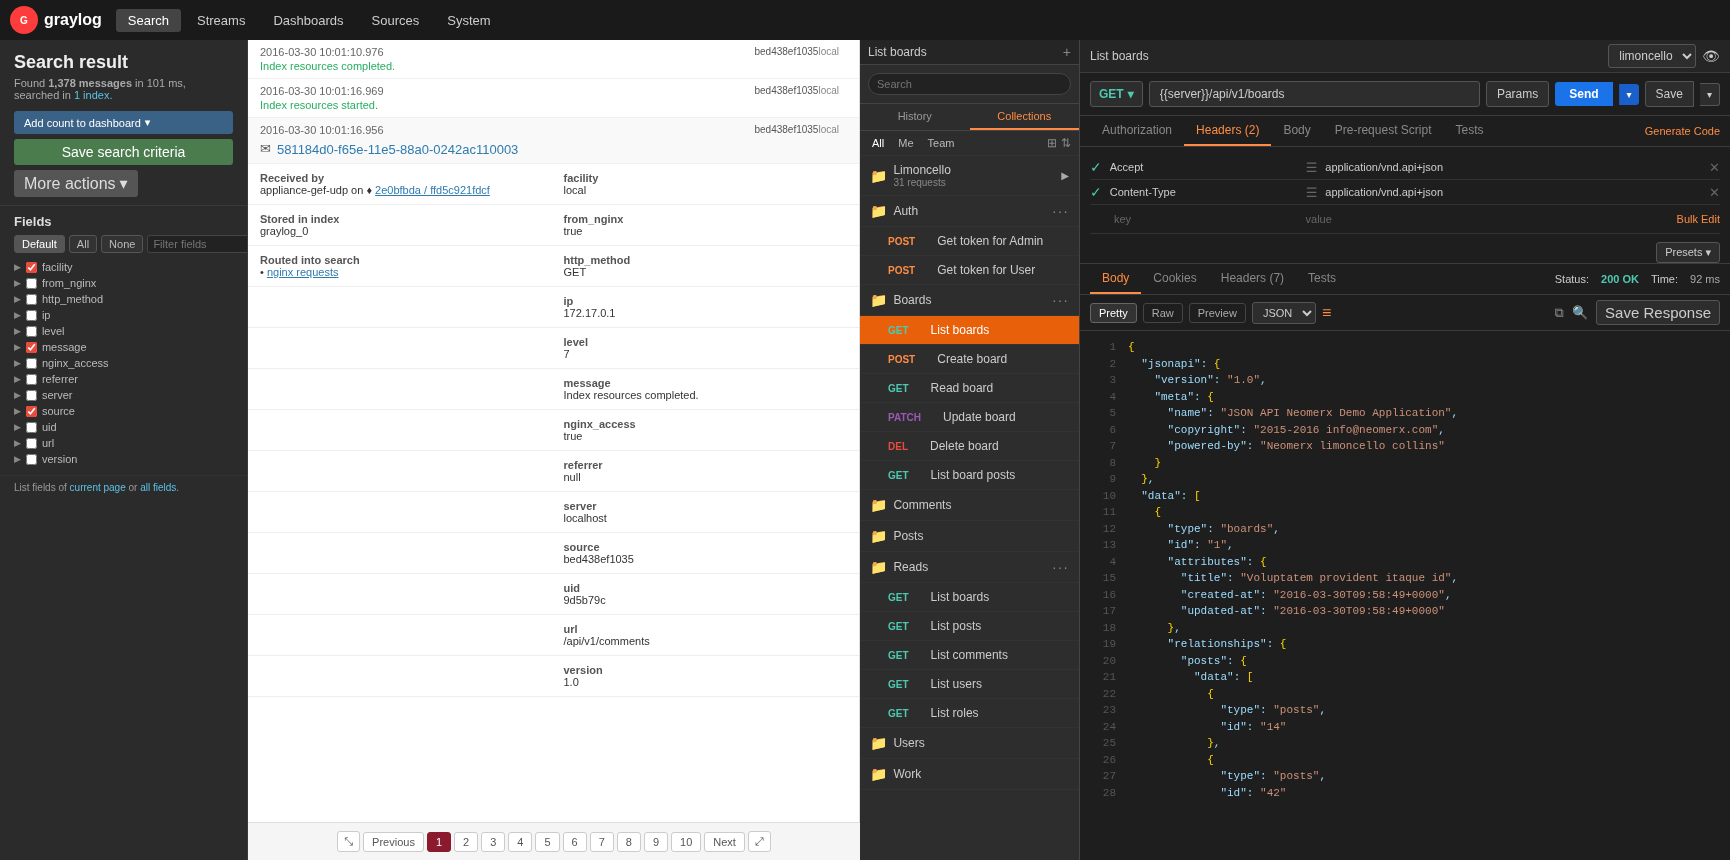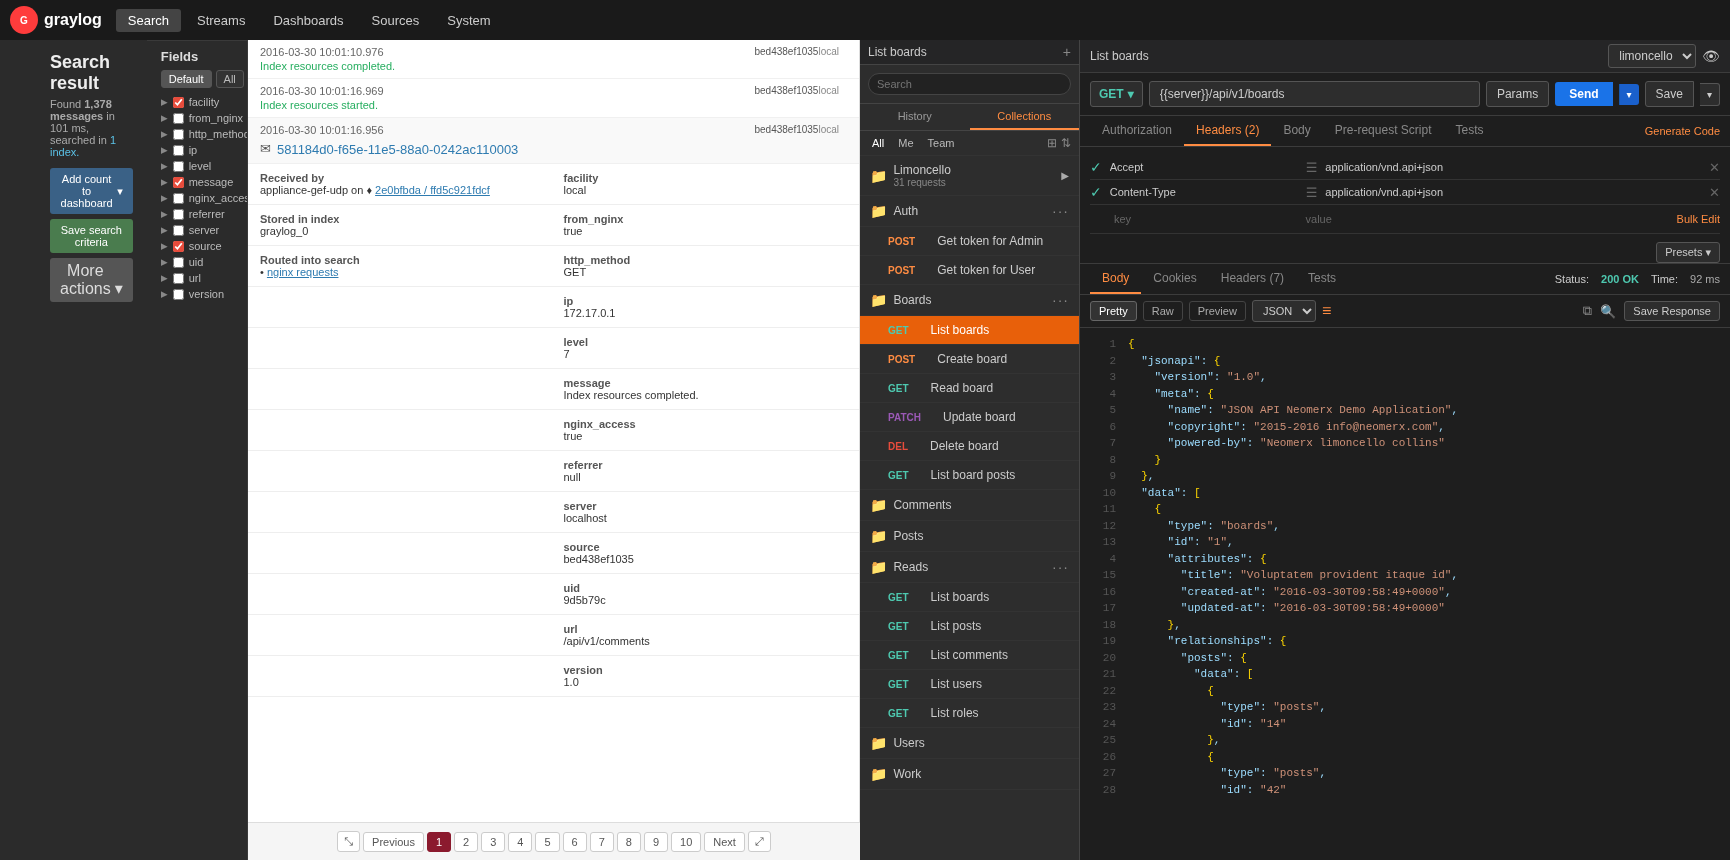--- a/index.html
+++ b/index.html
@@ -9,27 +9,27 @@
     .top-nav { display: flex; align-items: center; background: #1a1a1a; height: 40px; padding: 0 10px; gap: 4px; flex-shrink: 0; }
     .logo { color: white; font-weight: bold; font-size: 16px; margin-right: 10px; display: flex; align-items: center; gap: 6px; }
     .logo-mark { background: #ff3c3c; width: 28px; height: 28px; border-radius: 50%; display: flex; align-items: center; justify-content: center; color: white; font-size: 10px; font-weight: 900; }
     .nav-item { color: #ccc; padding: 4px 12px; cursor: pointer; font-size: 13px; border-radius: 3px; }
     .nav-item.active { background: #444; color: white; }
 
     
     .main-content { display: flex; flex: 1; overflow: hidden; }
 
     
-    .left-panel { width: 248px; background: #2b2b2b; border-right: 1px solid #3a3a3a; display: flex; flex-direction: row; overflow: hidden; flex-shrink: 0; padding-left: 36px; }
+    .left-panel { width: 248px; background: #2b2b2b; border-right: 1px solid #3a3a3a; display: flex; flex-direction: column; overflow: hidden; flex-shrink: 0; }
     .left-panel-header { padding: 12px 14px 8px; }
     .search-result-title { font-size: 18px; color: #eee; font-weight: 600; margin-bottom: 4px; }
     .search-result-meta { font-size: 11px; color: #aaa; margin-bottom: 10px; }
     .search-result-meta a { color: #5bc2e7; text-decoration: none; }
     .btn-add-dashboard { background: #3a6186; color: white; border: none; padding: 5px 10px; border-radius: 3px; cursor: pointer; font-size: 11px; display: flex; align-items: center; gap: 4px; width: 100%; margin-bottom: 5px; }
-    .btn-save-search { background: #4a7c4e; color: white; border: none; padding: 5px 10px; border-radius: 3px; cursor: pointer; font-size: 11px; width: 100%; margin-bottom: 5px; }
+    .btn-save-search { background: #4a7c4e; color: white; border: none; padding: 5px 10px; border-radius: 3px; cursor: pointer; font-size: 14px; width: 100%; margin-bottom: 5px; }
     .btn-more-actions { background: #555; color: #ddd; border: none; padding: 4px 10px; border-radius: 3px; cursor: pointer; font-size: 16px; display: flex; align-items: flex-end; gap: 4px; }
     .fields-section { padding: 8px 14px; border-top: 1px solid #3a3a3a; }
     .fields-title { font-size: 13px; color: #ddd; margin-bottom: 6px; font-weight: 600; }
     .fields-filter-row { display: flex; gap: 4px; align-items: center; margin-bottom: 6px; }
     .filter-btn { padding: 2px 7px; border-radius: 3px; border: 1px solid #555; background: #333; color: #bbb; cursor: pointer; font-size: 11px; }
     .filter-btn.active { background: #555; color: white; }
     .filter-input { flex: 1; background: #222; border: 1px solid #444; color: #ccc; padding: 2px 5px; border-radius: 3px; font-size: 11px; }
     .field-list { overflow-y: auto; max-height: 300px; }
     .field-item { display: flex; align-items: center; gap: 5px; padding: 2px 0; font-size: 11px; color: #bbb; }
     .field-item input[type="checkbox"] { width: 11px; height: 11px; }
@@ -120,21 +120,21 @@
     .status-indicator { margin-left: auto; display: flex; gap: 12px; font-size: 11px; }
     .status-ok { color: #4ec9b0; font-weight: 600; }
     .status-time { color: #aaa; }
     .response-format-bar { display: flex; align-items: center; padding: 5px 10px; gap: 6px; background: #1e1e1e; border-bottom: 1px solid #3c3c3c; }
     .format-btn { padding: 3px 8px; border-radius: 3px; border: 1px solid #444; background: transparent; color: #aaa; font-size: 11px; cursor: pointer; }
     .format-btn.active { background: #333; color: white; border-color: #666; }
     .format-select { background: #2d2d2d; border: 1px solid #555; color: #ccc; padding: 3px 6px; border-radius: 3px; font-size: 11px; }
     .format-icon { color: #ff8c42; font-size: 16px; cursor: pointer; }
     .format-actions { margin-left: auto; display: flex; gap: 8px; }
     .format-action-btn { background: none; border: none; color: #888; cursor: pointer; font-size: 13px; }
-    .save-response-btn { background: #2d2d2d; border: 1px solid #555; color: #ccc; padding: 3px 8px; border-radius: 3px; font-size: 11px; cursor: pointer; }
+    .save-response-btn { background: #2d2d2d; border: 1px solid #555; color: #ccc; padding: 3px 8px; border-radius: 3px; font-size: 15px; cursor: pointer; }
     .json-viewer { flex: 1; overflow-y: auto; background: #1e1e1e; padding: 8px 14px; font-family: 'Courier New', monospace; font-size: 11px; line-height: 1.5; color: #9cdcfe; }
     .json-line { white-space: pre; }
     .json-key { color: #9cdcfe; }
     .json-string { color: #ce9178; }
     .json-bracket { color: #ffd700; }
     .json-line-num { color: #555; margin-right: 12px; user-select: none; display: inline-block; width: 22px; text-align: right; }
 
     
     ::-webkit-scrollbar { width: 6px; height: 6px; }
     ::-webkit-scrollbar-track { background: #1a1a1a; }

